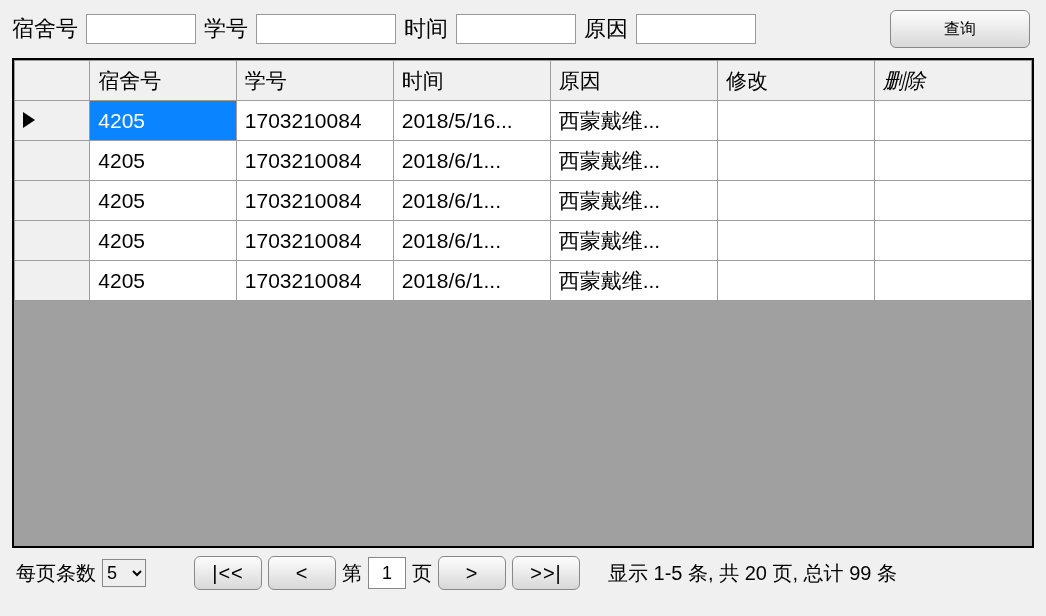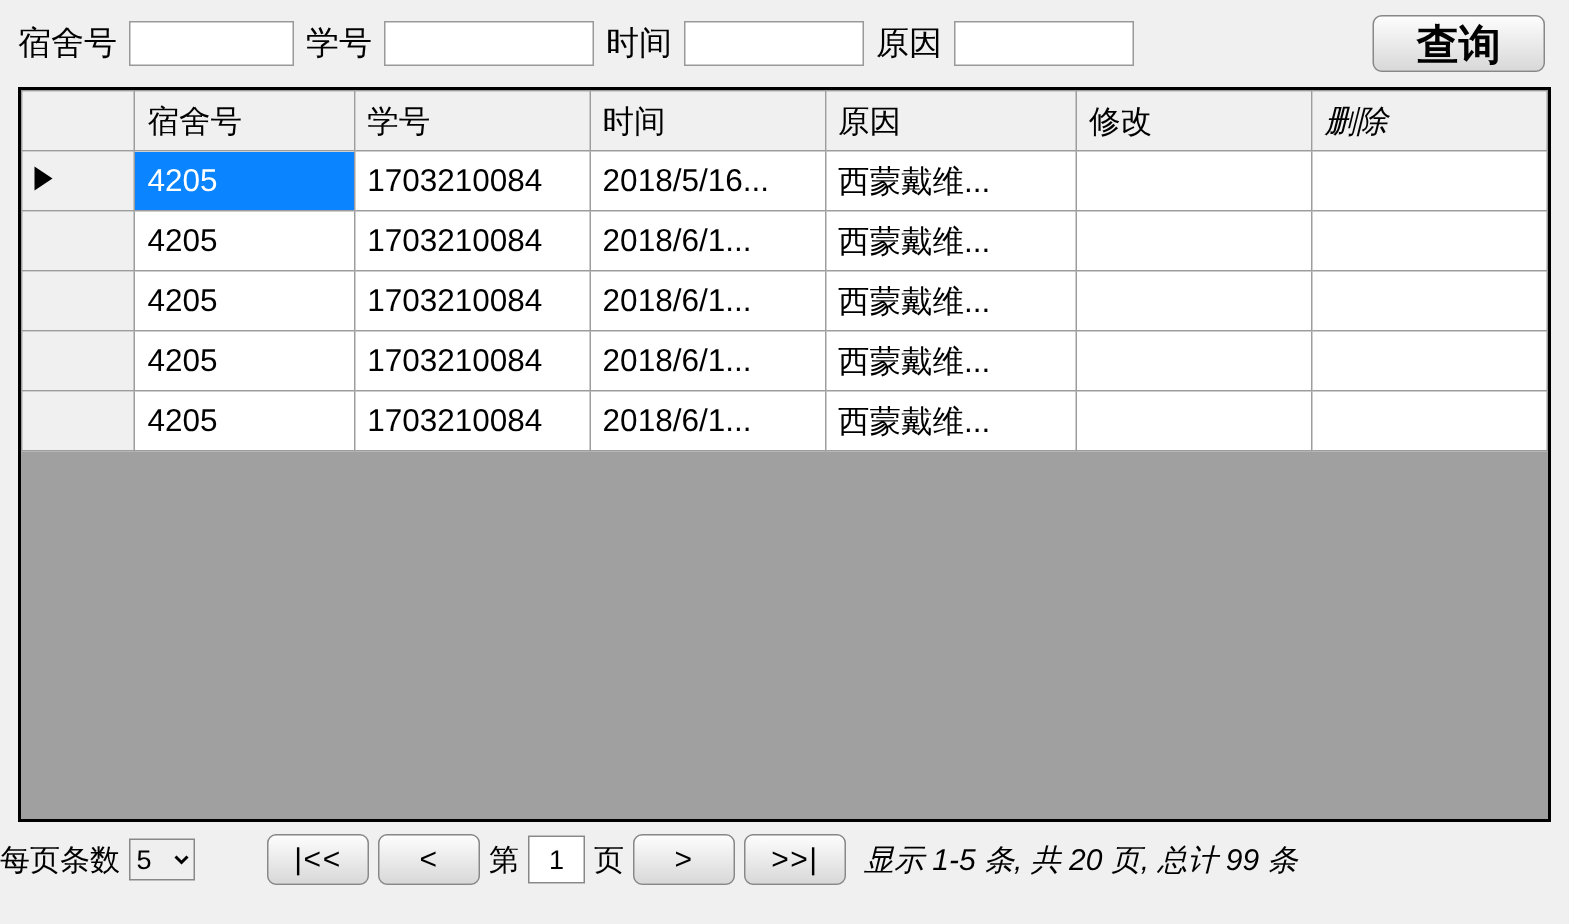--- a/index.html
+++ b/index.html
@@ -27,28 +27,27 @@
       padding: 2px 6px;
       font-size: 18px;
     }
     .inp-dorm { width: 110px; }
     .inp-stu { width: 140px; }
     .inp-time { width: 120px; }
     .inp-reason { width: 120px; }
     .query-btn {
       margin-left: auto;
       margin-right: 4px;
-      width: 115px;
+      width: 140px;
       height: 38px;
-      font-size: 28px;
+      font-size: 16px;
       border: 1px solid #888;
       border-radius: 6px;
       background: linear-gradient(#fdfdfd, #d8d8d8);
       cursor: pointer;
-      font-weight: bold;
     }
     .grid-wrap {
       margin: 0 12px;
       border: 2px solid #000;
       height: 490px;
       background: #a0a0a0;
       overflow: hidden;
     }
     table.data-grid {
       border-collapse: collapse;
@@ -88,21 +87,21 @@
     .row-indicator {
       display: inline-block;
       width: 0; height: 0;
       border-top: 8px solid transparent;
       border-bottom: 8px solid transparent;
       border-left: 12px solid #000;
     }
     .pager {
       display: flex;
       align-items: center;
-      padding: 8px 0 4px;
+      padding: 8px 16px 4px;
       gap: 6px;
       font-size: 20px;
     }
     .pager select {
       width: 44px;
       height: 28px;
       font-size: 18px;
       border: 1px solid #888;
     }
     .pager .spacer-small { width: 36px; }
@@ -116,21 +115,21 @@
       cursor: pointer;
       letter-spacing: 1px;
     }
     .page-num {
       width: 38px;
       height: 32px;
       text-align: center;
       border: 1px solid #888;
       font-size: 18px;
     }
-    .status-tail { margin-left: 6px; white-space: nowrap; font-style: italic; }
+    .status-tail { margin-left: 22px; white-space: nowrap; }
   </style>
 </head>
 <body>
 
 <div class="search-bar">
   <label>宿舍号</label>
   <input class="inp-dorm" type="text" value="" style="">
   <label>学号</label>
   <input class="inp-stu" type="text" value="" style="">
   <label>时间</label>

